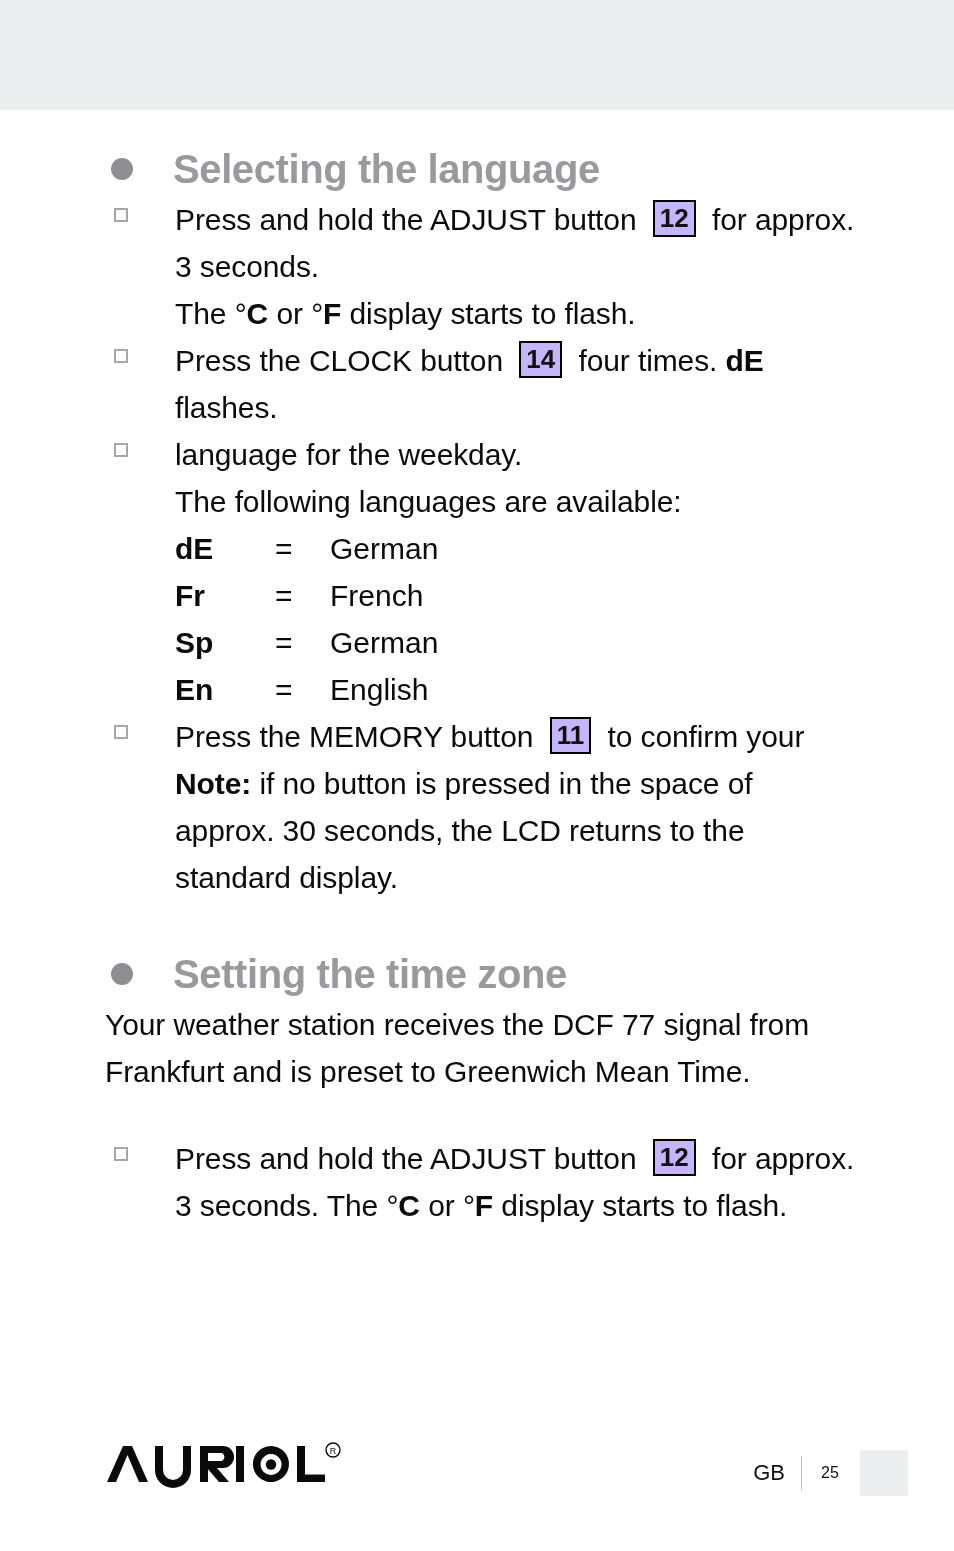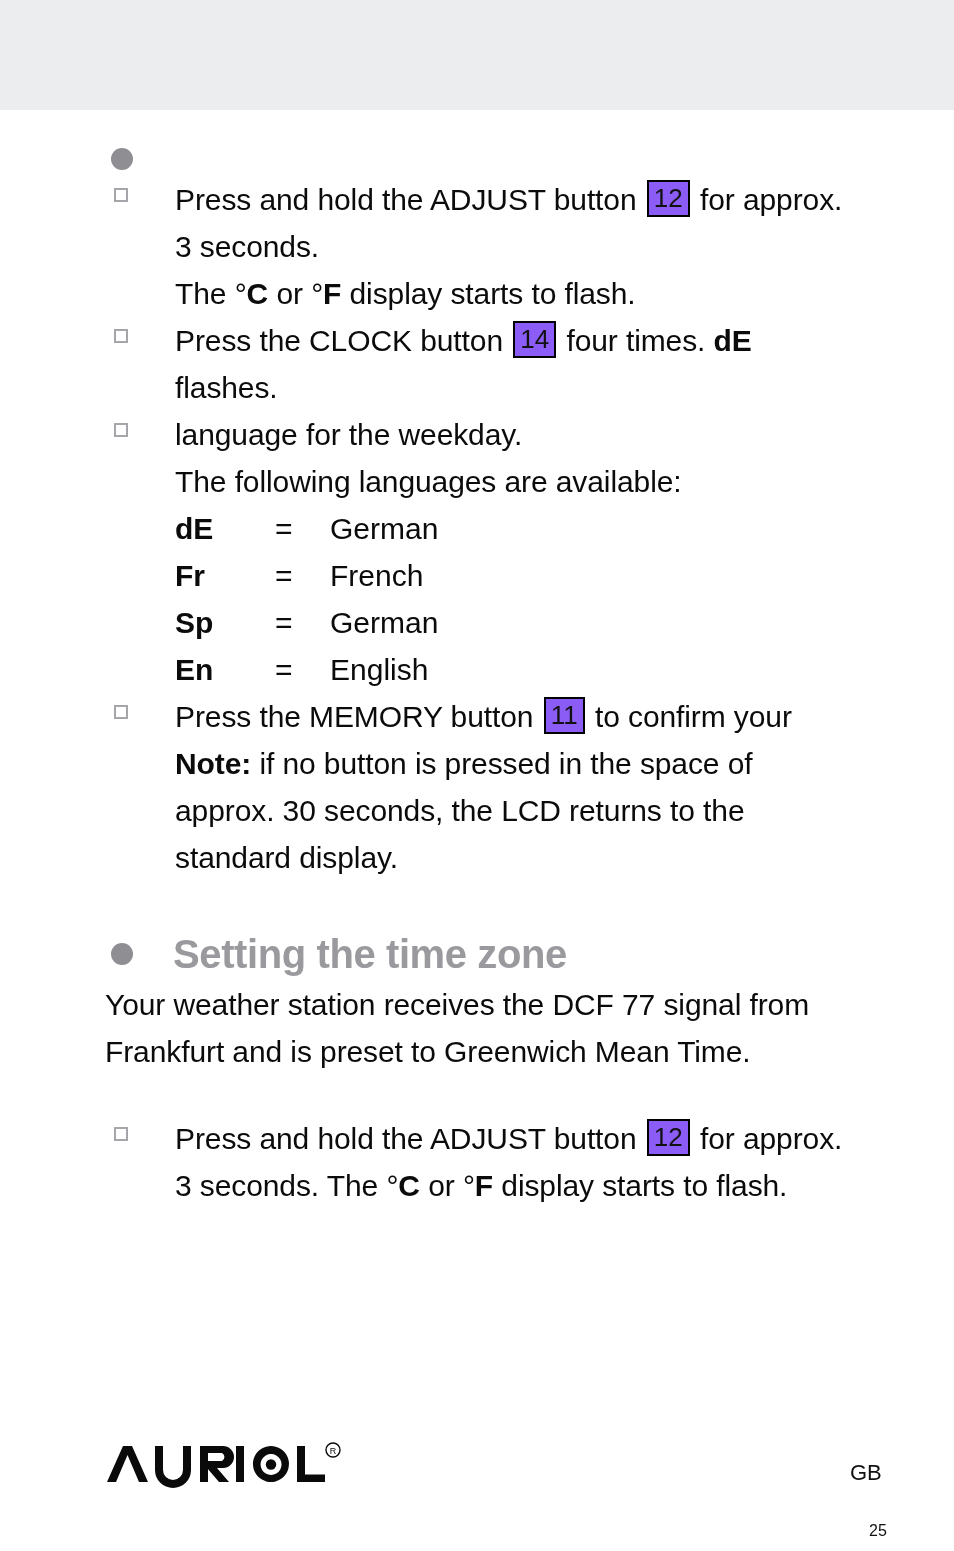--- a/index.html
+++ b/index.html
@@ -107,30 +107,30 @@
   }
 
   b, .b {
     font-weight: bold;
   }
 
   
   .refbox {
     display: inline-block;
     border: 2px solid #000000;
-    background: #8b5cf6;
+    background: #c4b5fd;
     font-size: 26px;
     line-height: 30px;
     padding: 1px 5px 2px 5px;
-    margin: 0 2px;
+    margin: 0 8px;
     position: relative;
     top: -3px;
     color: #111111;
     letter-spacing: 0;
-    font-weight: normal;
+    font-weight: bold;
   }
 
   
   .deg { font-weight: normal; }
   .degletter { font-weight: bold; }
 
   
   .lang-table {
     border-collapse: collapse;
     margin: 0;
@@ -170,21 +170,20 @@
   }
   .logo svg { display: block; }
 
   .folio {
     position: absolute;
     right: 0;
     top: 8px;
     display: flex;
     align-items: stretch;
     height: 46px;
-    flex-direction: column;
   }
   .folio-lang {
     font-size: 22px;
     color: #111111;
     line-height: 46px;
     padding-right: 16px;
   }
   .folio-rule {
     width: 1px;
     background: #BDBDC2;
@@ -207,20 +206,21 @@
 </head>
 <body>
 
 <div class="top-band"></div>
 
 <div class="page">
   <div class="content">
 
     <div class="heading-row">
       <div class="heading-bullet"></div>
+      <div class="heading-text">Selecting the language</div>
     </div>
 
     <ul class="steps">
 
       <li class="step">
         <span class="step-marker"></span>
         <div class="line"><span>Press and hold the ADJUST button</span> <span class="refbox">12</span> <span>for approx.</span></div>
         <div class="line"><span>3 seconds.</span></div>
         <div class="line"><span>The</span> <span class="deg">°</span><span class="degletter">C</span> <span>or</span> <span class="deg">°</span><span class="degletter">F</span> <span>display starts to flash.</span></div>
       </li>

